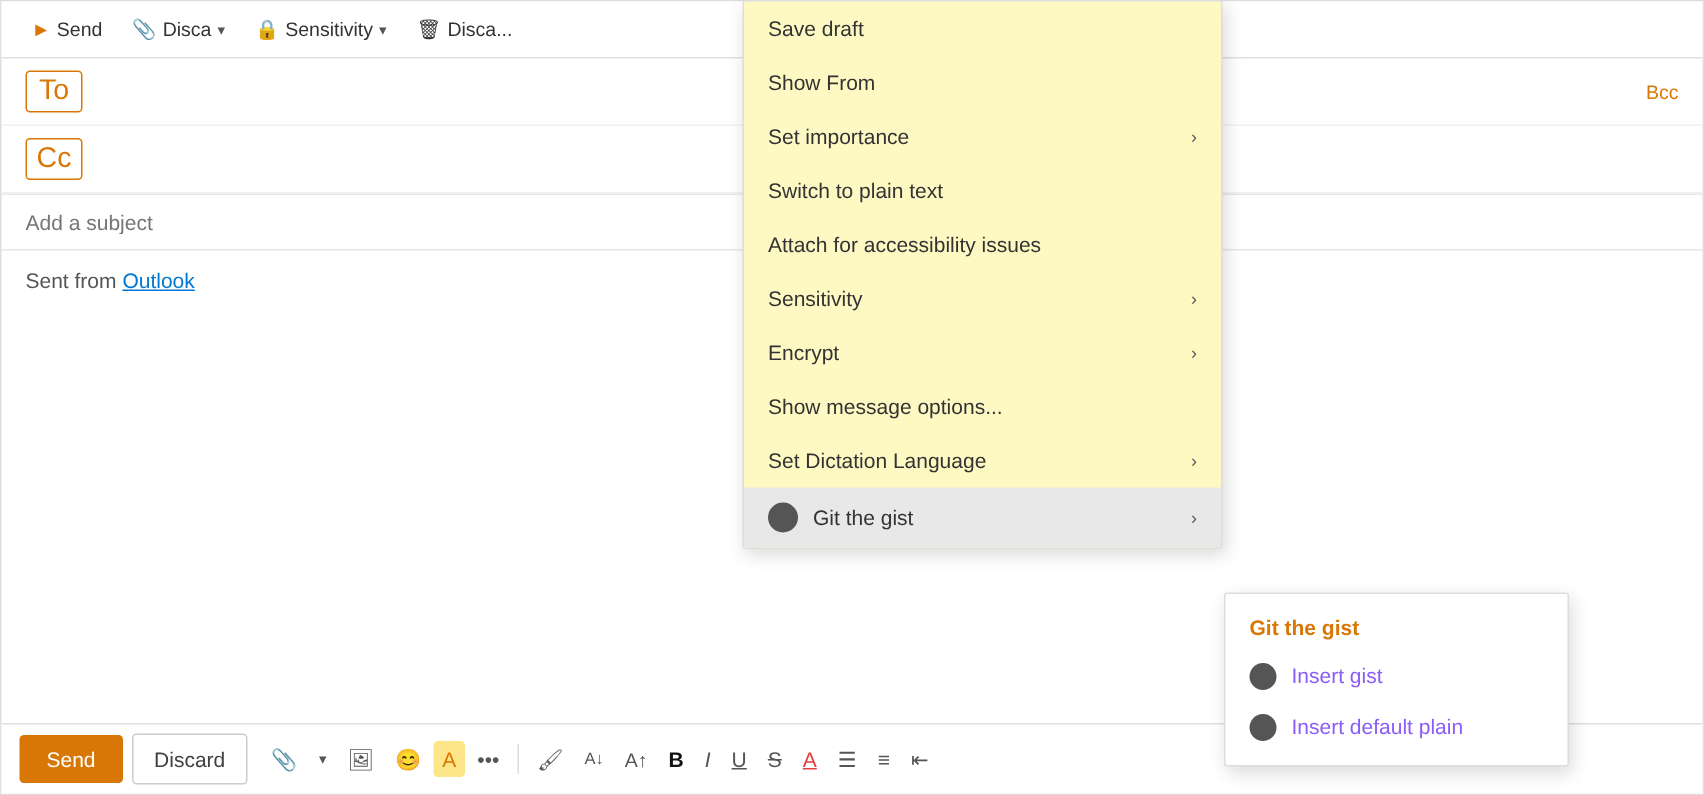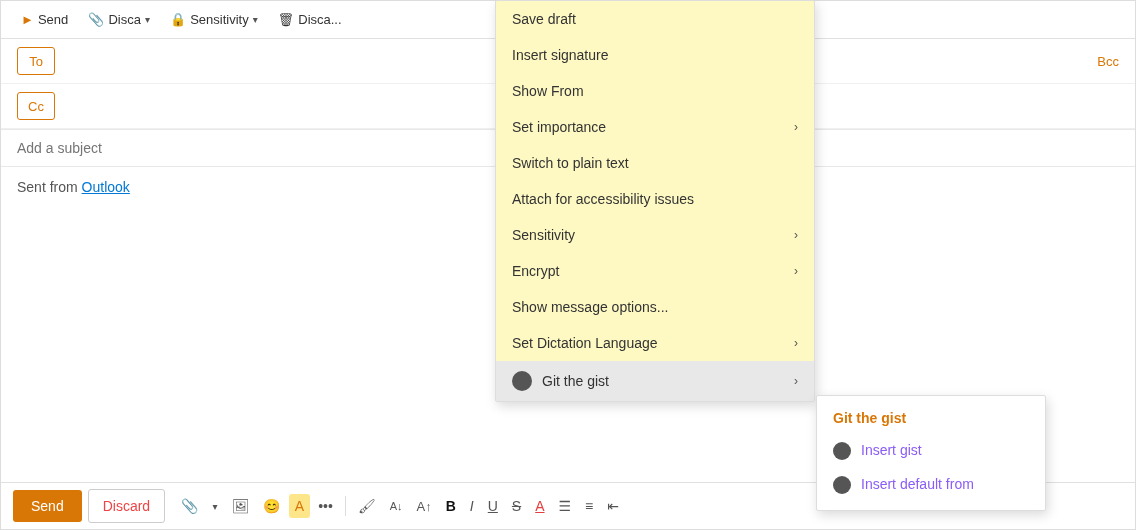--- a/index.html
+++ b/index.html
@@ -59,21 +59,21 @@
     }
     .field-label {
       display: inline-flex;
       align-items: center;
       justify-content: center;
       width: 38px;
       height: 28px;
       border: 1.5px solid #d97706;
       color: #d97706;
       border-radius: 3px;
-      font-size: 13px;
+      font-size: 19px;
       font-weight: 500;
       margin-right: 8px;
       flex-shrink: 0;
     }
     .field-input {
       flex: 1;
       border: none;
       outline: none;
       font-size: 14px;
       color: #333;
@@ -144,21 +144,21 @@
       border: none;
       padding: 8px 18px;
       border-radius: 3px;
       font-size: 14px;
       font-weight: 500;
       cursor: pointer;
       margin-right: 4px;
     }
     .discard-btn {
       background: #fff;
-      color: #ef4444;
+      color: #404040;
       border: 1px solid #ccc;
       padding: 8px 14px;
       border-radius: 3px;
       font-size: 14px;
       cursor: pointer;
       margin-right: 8px;
     }
     .format-sep {
       width: 1px;
       height: 20px;
@@ -311,23 +311,20 @@
     <button class="format-btn">≡</button>
     <button class="format-btn">⇤</button>
   </div>
 </div>
 
 <div class="dropdown-menu">
   <div class="menu-item">
     <span>Save draft</span>
   </div>
   <div class="menu-item">
-    <span>Insert signature</span>
-  </div>
-  <div class="menu-item">
     <span>Show From</span>
   </div>
   <div class="menu-item">
     <span>Set importance</span>
     <span class="chevron-right">›</span>
   </div>
   <div class="menu-item">
     <span>Switch to plain text</span>
   </div>
   <div class="menu-item">
@@ -358,15 +355,15 @@
 </div>
 
 <div class="submenu">
   <div class="submenu-header">Git the gist</div>
   <div class="submenu-item">
     <div class="submenu-dot"></div>
     <span>Insert gist</span>
   </div>
   <div class="submenu-item">
     <div class="submenu-dot"></div>
-    <span>Insert default from</span>
+    <span>Insert default plain</span>
   </div>
 </div>
 
 </body></html>

